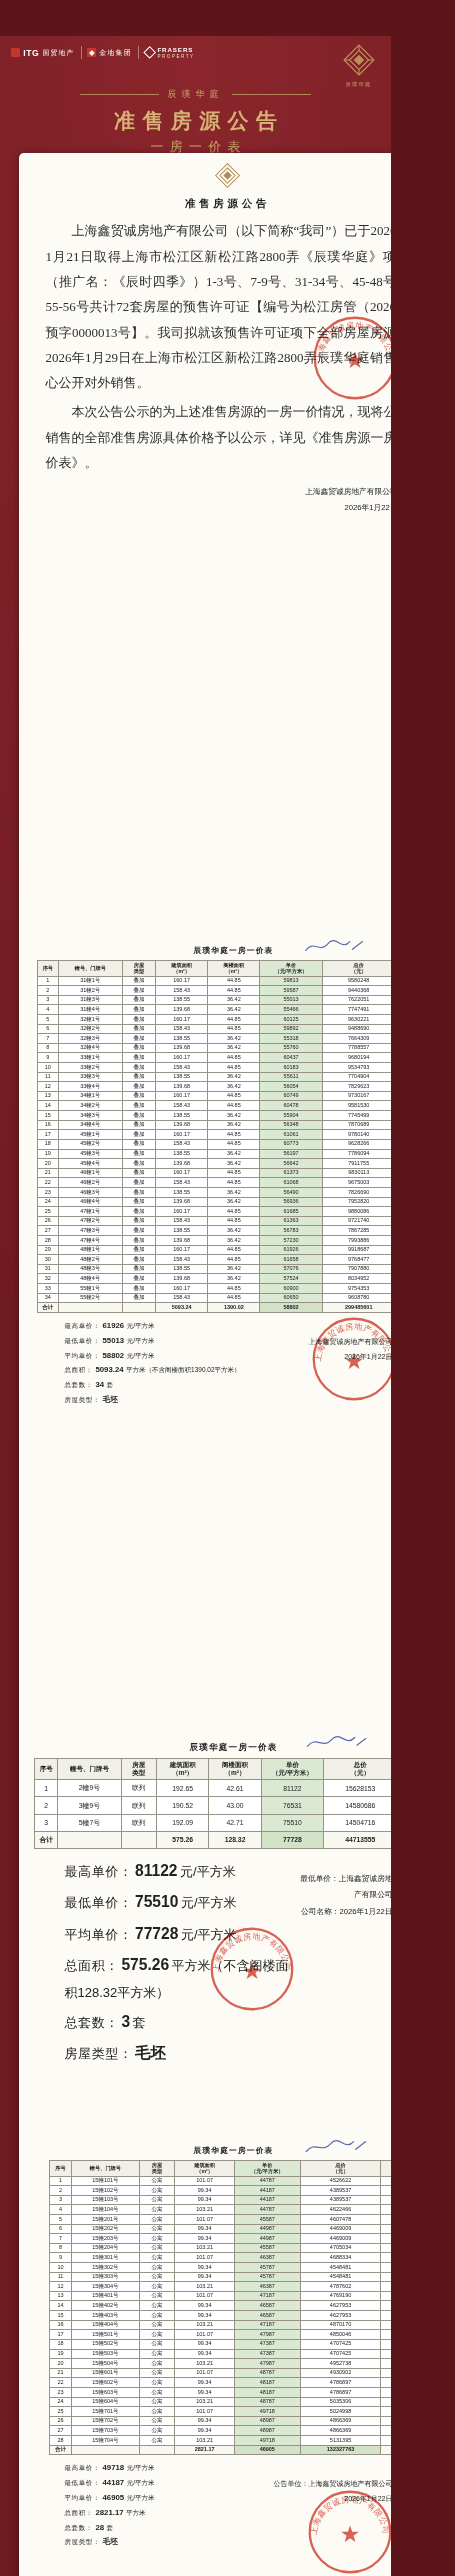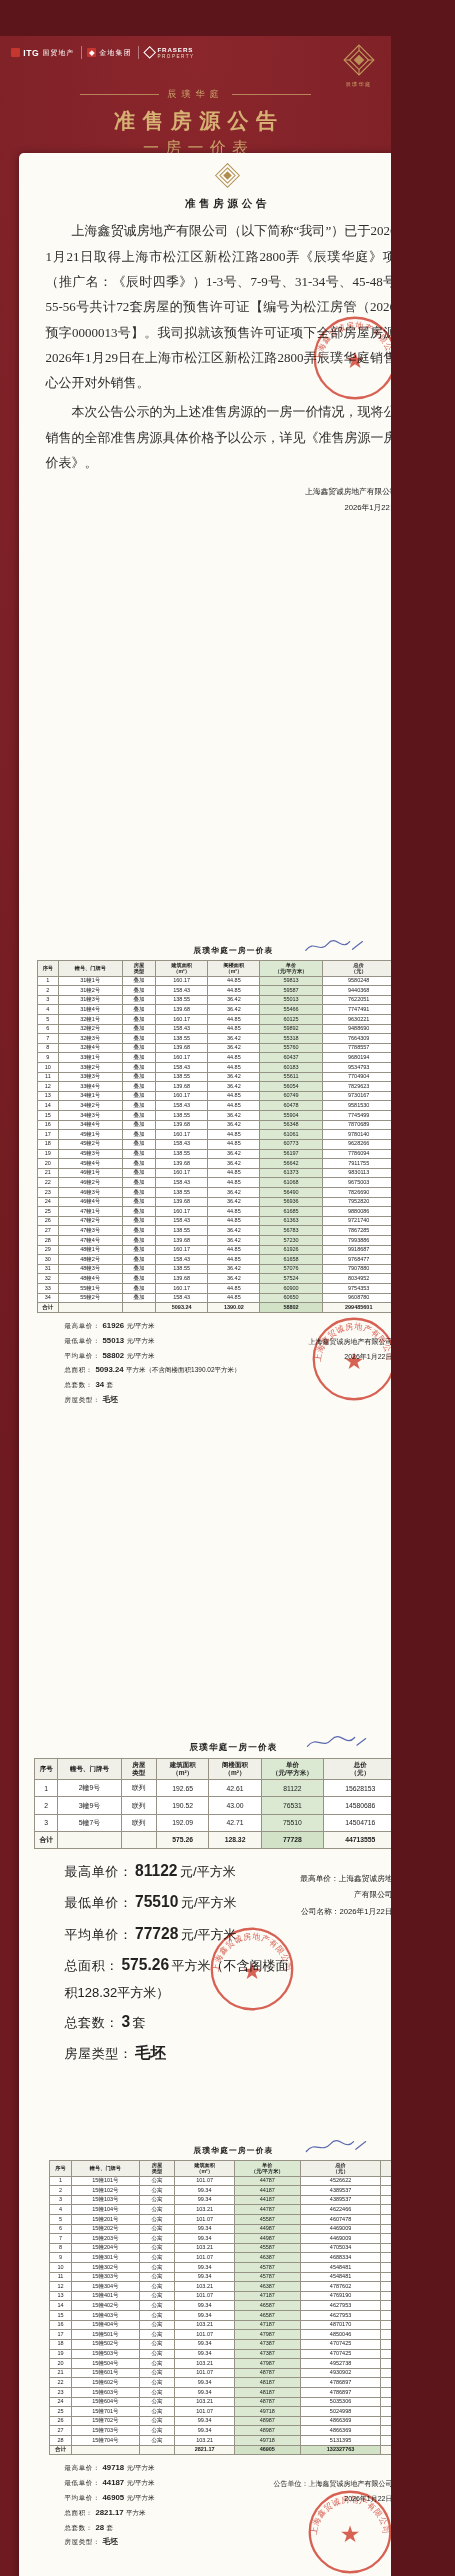--- a/index.html
+++ b/index.html
@@ -22,21 +22,21 @@
   .frasers-top{font-size:6.2px;font-weight:bold;letter-spacing:0.9px;}
   .frasers-bottom{font-size:4.6px;letter-spacing:1.5px;color:#e8d9c4;}
   .frasers-mark{width:7.4px;height:7.4px;border:0.9px solid #fff;display:inline-block;transform:rotate(45deg);}
   .emblem{width:43px;text-align:center;}
   .emblem-caption{font-size:5.2px;color:#cfa86a;letter-spacing:1.2px;margin-top:1.2px;}
   
   .hero{position:absolute;top:52px;left:0;right:0;text-align:center;}
   .hero-project{display:flex;align-items:center;justify-content:center;gap:8.6px;color:#c9a469;font-size:9.2px;letter-spacing:4.9px;font-family:"Liberation Serif","DejaVu Serif",serif;}
   .hero-line{width:79px;height:0.6px;background:rgba(202,166,107,.75);}
   .hero h1{margin:6.2px 0 2.5px;font-size:21px;letter-spacing:7.4px;text-indent:7.4px;color:#d6b173;font-weight:600;font-family:"Liberation Serif","DejaVu Serif",serif;}
-  .hero-sub{font-size:16px;letter-spacing:6.2px;text-indent:6.2px;color:#c9a469;font-family:"Liberation Serif","DejaVu Serif",serif;}
+  .hero-sub{font-size:13px;letter-spacing:6.2px;text-indent:6.2px;color:#c9a469;font-family:"Liberation Serif","DejaVu Serif",serif;}
   
   .paper{position:absolute;top:117px;left:18.5px;width:418px;height:2437px;background:#fcfbf6;border-radius:4.9px;box-shadow:0 1.8px 8.6px rgba(0,0,0,.4);}
   .mini-emblem{text-align:center;padding-top:8.6px;}
   .doc-title{text-align:center;font-size:10.5px;font-weight:bold;letter-spacing:3.7px;color:#1f1f1f;margin:6.2px 0 7.4px;font-family:"Liberation Serif","DejaVu Serif",serif;}
   .doc-body{margin:0 27px;}
   .doc-body p{font-size:13px;line-height:1.95;color:#2e2e2e;text-align:justify;text-indent:2em;margin:0 0 3.7px;font-family:Liberation Serif, serif;}
   .sign{text-align:right;margin:8.6px 39px 0 0;font-size:7.7px;line-height:2.1;color:#222;}
   
   .sect{position:absolute;left:12px;right:0;}
   .sect1{top:791px;}
@@ -676,21 +676,21 @@
 
             <div class="sum-line">
               <span class="sum-label">总套数：</span><span class="sum-value">3</span><span class="sum-unit">套</span>
             </div>
 
             <div class="sum-line">
               <span class="sum-label">房屋类型：</span><span class="sum-value">毛坯</span><span class="sum-unit"></span>
             </div>
           </div>
         <div class="sect-sign">
-          <div>最高单价：上海鑫贸诚房地产有限公司</div>
+          <div>最低单价：上海鑫贸诚房地产有限公司</div>
           <div>公司名称：2026年1月22日</div>
         </div>
       </div>
       <div class="seal">
         <svg viewBox="0 0 160 160">
           <defs>
               <path id="arc3" d="M 22,86 A 58,58 0 0 1 138,86" fill="none"></path>
             </defs>
           <circle cx="80" cy="80" r="70" fill="none" stroke="#d23f30" stroke-width="4"></circle>
           <text x="80" y="97" font-size="40" text-anchor="middle" fill="#d23f30">★</text>

